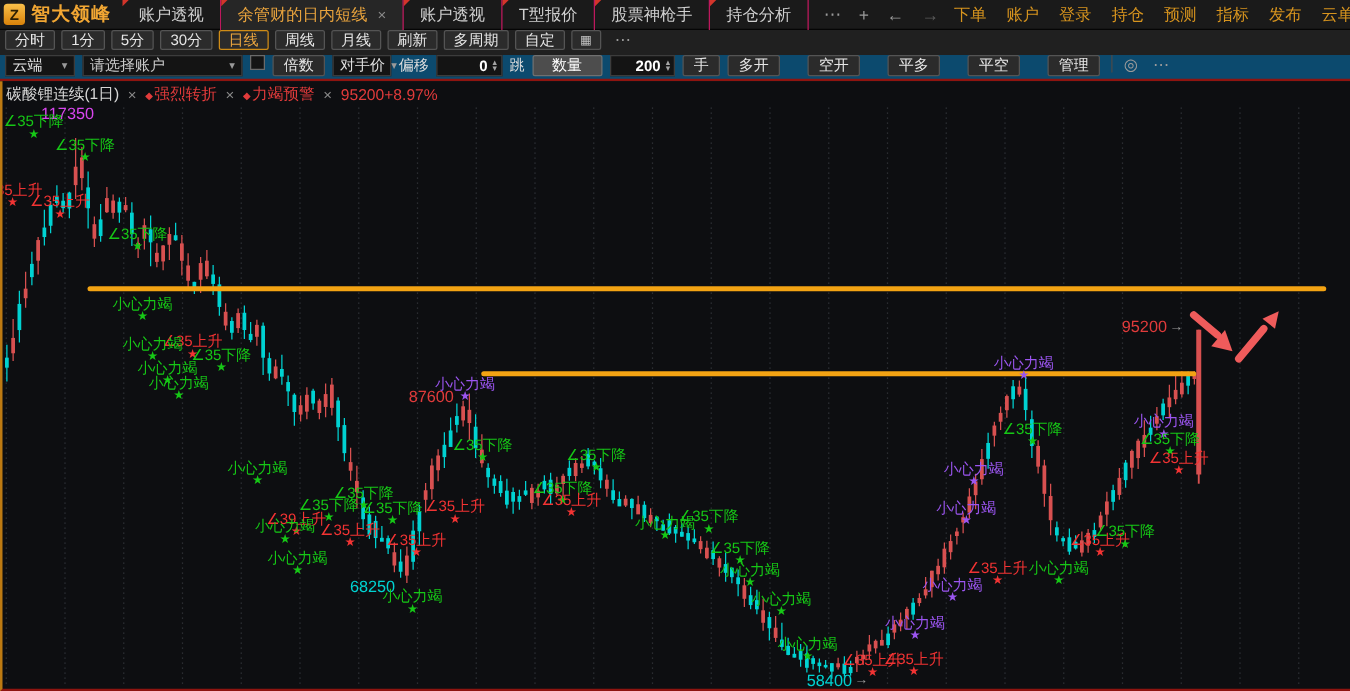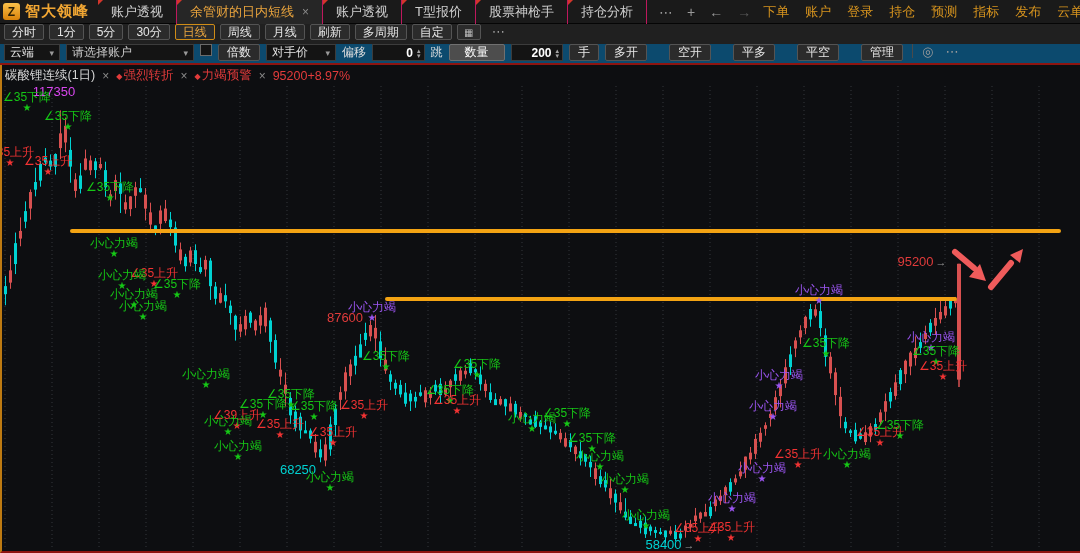--- a/index.html
+++ b/index.html
@@ -25,21 +25,21 @@
   
   .periodbar{display:flex;gap:5px;height:20px;background:#202020;padding:0 4px}
   .pbtn{display:flex;align-items:center;justify-content:center;height:16px;padding:0 7px;background:#2b2b2b;border:1px solid #545454;border-radius:2px;color:#e6e6e6;font-size:12px;white-space:nowrap}
   .pbtn.active{border-color:#cf8c17;color:#eda73f}
   .ibtn{display:flex;align-items:center;justify-content:center;height:16px;width:24px;background:#2b2b2b;border:1px solid #545454;border-radius:2px;color:#bdbdbd;font-size:10px}
   .more{color:#9a9a9a;font-size:13px;letter-spacing:1px;padding:0 6px}
 
   
   .tradebar{display:flex;align-items:flex-start;gap:6px;height:21px;background:#0c4a6e;border-bottom:2px solid #8e1410;padding:0 4px;font-size:12px;color:#ddd}
   .select{display:flex;align-items:center;justify-content:space-between;background:#141414;border:1px solid #3c3c3c;height:17px;padding:0 5px;color:#e0e0e0;white-space:nowrap}
-  .sel-server{width:56px}.sel-account{width:128px;color:#c9c9c9}.sel-price{width:70px}
+  .sel-server{width:56px}.sel-account{width:128px;color:#c9c9c9}.sel-price{width:47px}
   .caret{color:#9a9a9a;font-size:9px;margin-left:5px}
   .checkbox{width:12px;height:12px;border:1px solid #6a6a6a;background:#141414;flex:0 0 auto}
   .tbtn{display:flex;align-items:center;justify-content:center;height:17px;padding:0 8px;background:#2b2b2b;border:1px solid #545454;border-radius:2px;color:#e6e6e6;font-size:12px;white-space:nowrap}
   .qtybtn{background:#4d4d4d;border-color:#707070;color:#fff;padding:0 15px}
   .lbl{color:#ddd;white-space:nowrap}
   .numinput{display:flex;align-items:center;background:#141414;border:1px solid #3c3c3c;height:17px;padding:0 3px 0 6px}
   .numval{min-width:34px;text-align:right;color:#fff;font-weight:bold}
   .spin{display:flex;flex-direction:column;margin-left:4px;color:#a5a5a5;font-size:7px;line-height:5px}
   .vdiv{width:1px;height:14px;background:#4a4a4a;margin:0 3px}
   .gear{color:#9a9a9a;font-size:13px}

